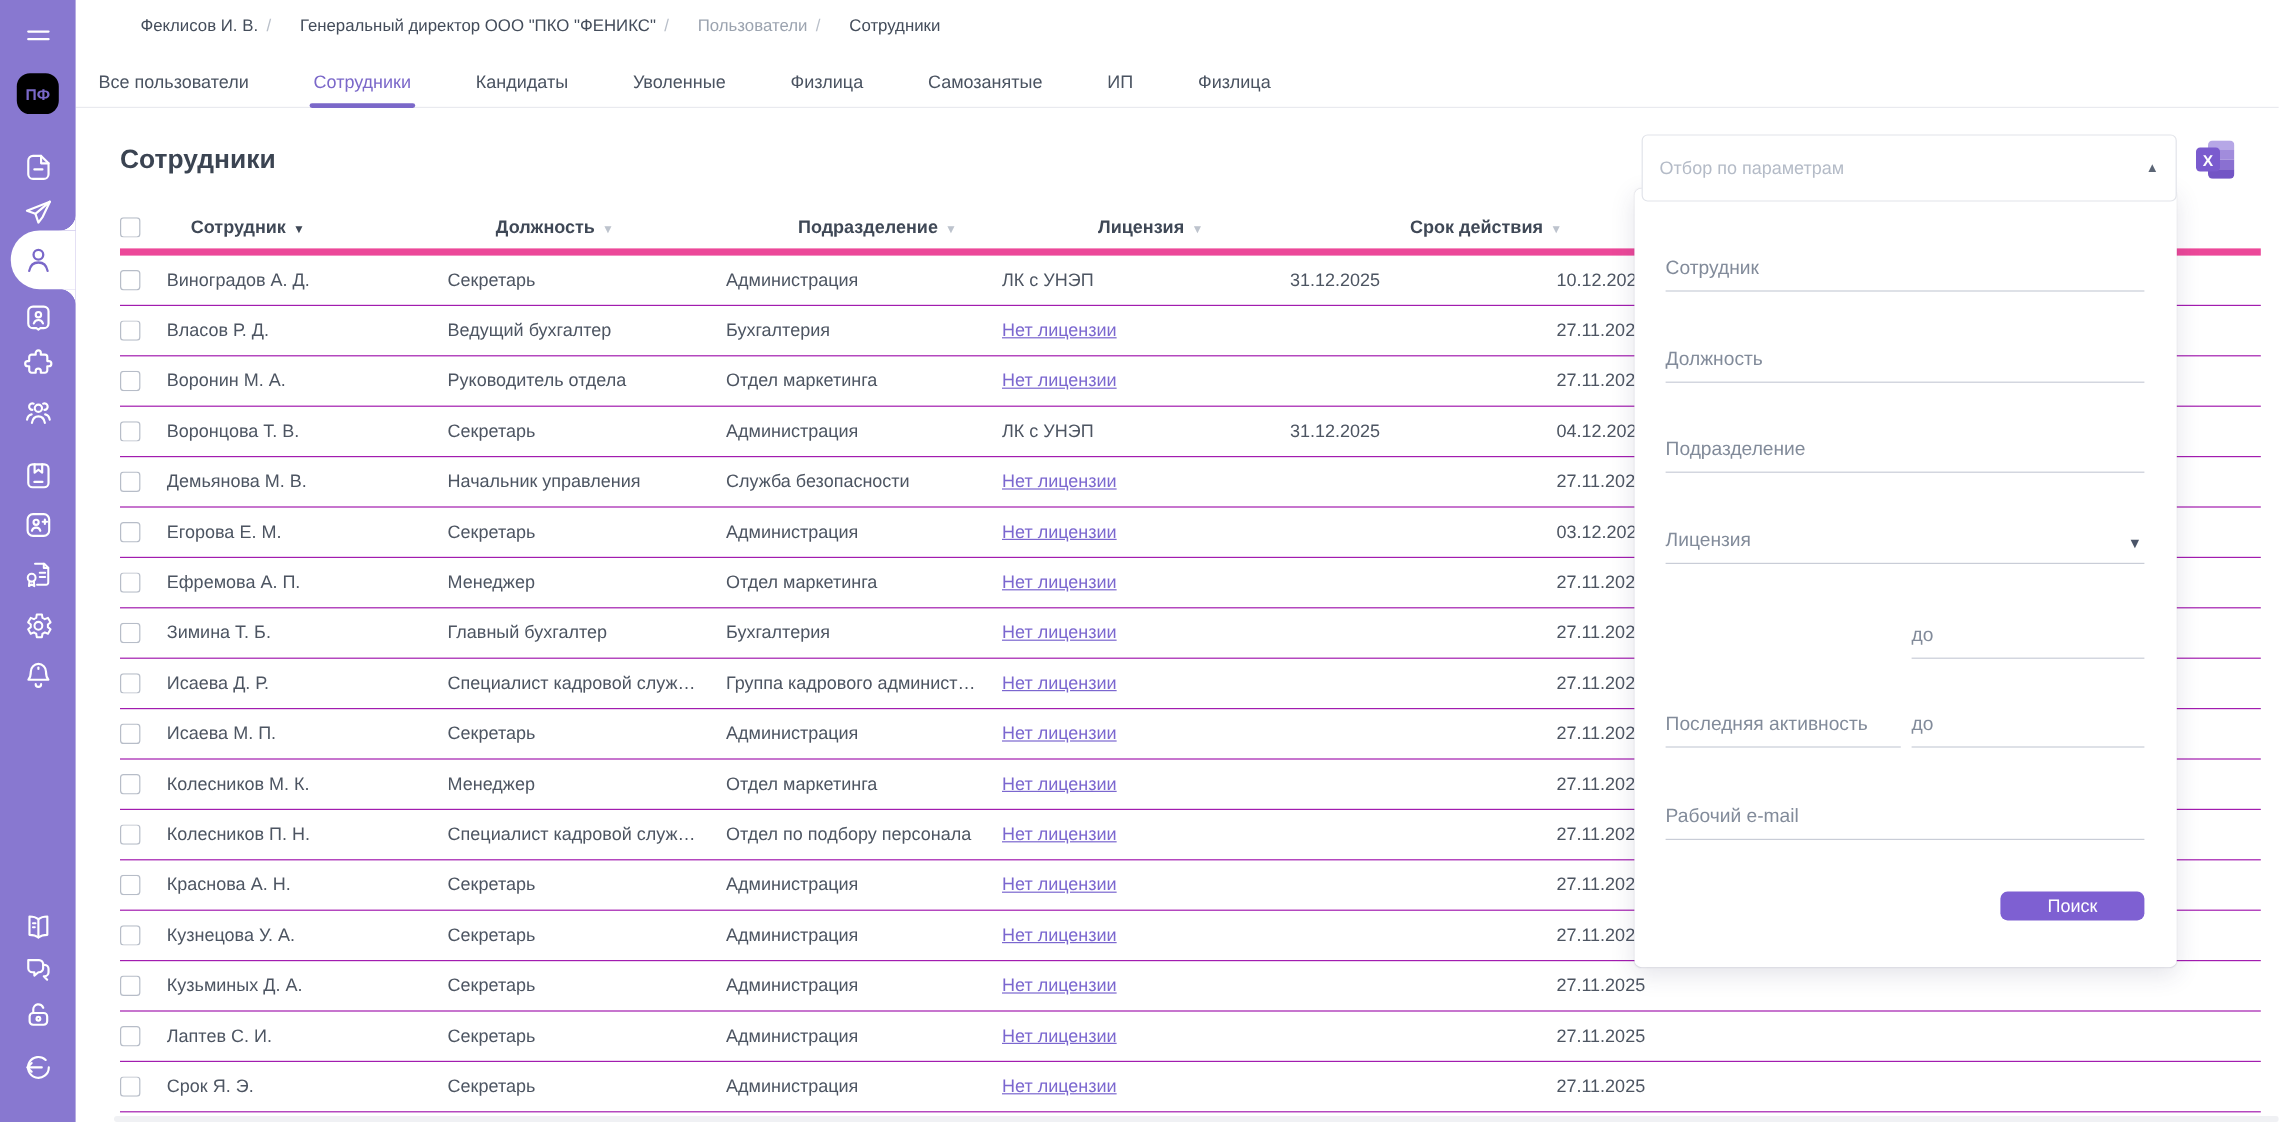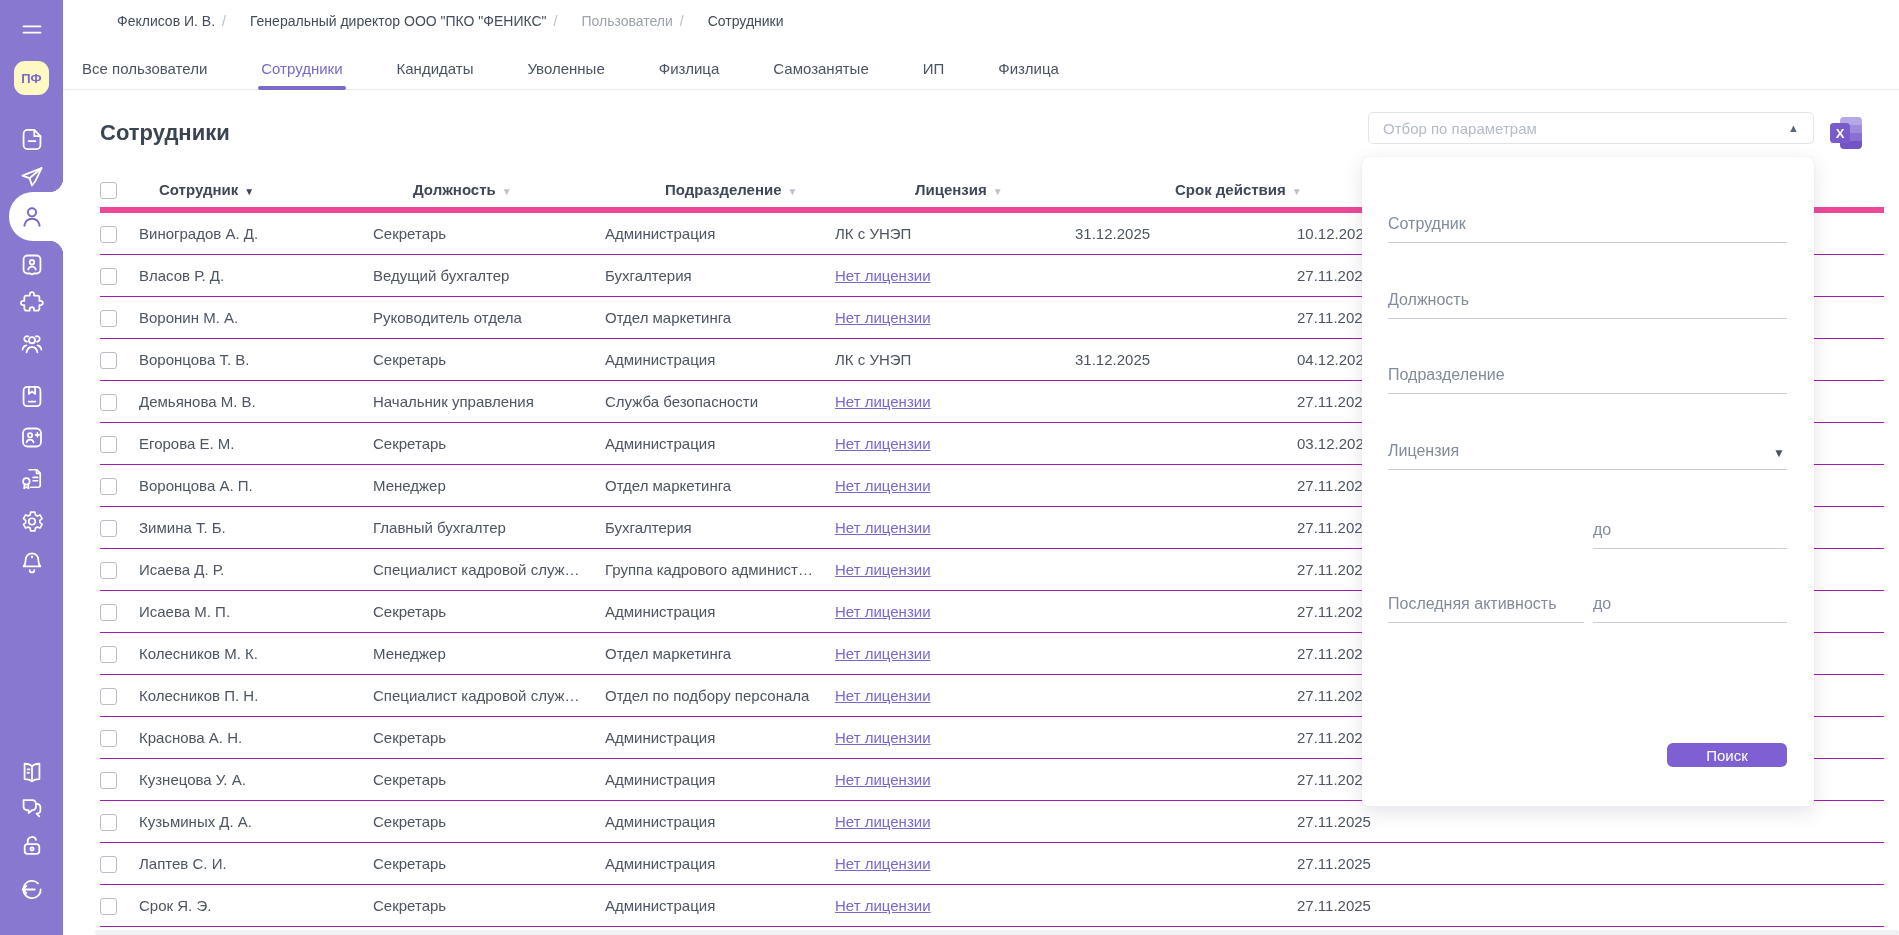--- a/index.html
+++ b/index.html
@@ -7,21 +7,21 @@
   body {
     position:relative; overflow:hidden; background:#fff;
     font-family:"Liberation Sans","DejaVu Sans",sans-serif;
     color:#4d5562;
   }
 
   
   .sidebar { position:absolute; left:0; top:0; width:63px; height:935px; background:#8878d0; z-index:10; }
   .s-item { position:absolute; left:50%; transform:translateX(-50%); width:27px; height:27px; display:flex; align-items:center; justify-content:center; }
   .s-item svg { width:27px; height:27px; }
-  .logo-badge { position:absolute; left:14px; top:61px; width:35px; height:34px; background:#fef9c3; border-radius:11px;
+  .logo-badge { position:absolute; left:14px; top:61px; width:35px; height:34px; background:#000000; border-radius:11px;
     display:flex; align-items:center; justify-content:center; font-size:13px; font-weight:bold; color:#7a68c9; }
   .notch { position:absolute; left:9px; top:192px; width:54px; height:49px; background:#fff; border-radius:24px 0 0 24px; }
   .notch::before { content:''; position:absolute; right:0; top:-14px; width:14px; height:14px;
     background:radial-gradient(circle at 0 0, rgba(255,255,255,0) 14px, #fff 14.5px); }
   .notch::after { content:''; position:absolute; right:0; bottom:-14px; width:14px; height:14px;
     background:radial-gradient(circle at 0 100%, rgba(255,255,255,0) 14px, #fff 14.5px); }
 
   
   .content { position:absolute; left:63px; top:0; width:1836px; height:935px; }
 
@@ -51,21 +51,21 @@
   .col-last { flex:1; }
   .cell { overflow:hidden; white-space:nowrap; padding-right:14px; }
   .cb { display:inline-block; width:17px; height:17px; border:1.5px solid #b7bdc8; border-radius:3px; background:#fff; vertical-align:middle; cursor:pointer; }
   .sort { font-size:10px; color:#bdc3cd; margin-left:6px; }
   .sort.sort-active { color:#3f4856; }
   .license.is-link { color:#7b67cf; text-decoration:underline; cursor:pointer; }
 
   .hscroll { position:absolute; left:32px; bottom:0; width:1804px; height:5px; background:#f0f1f4; border-radius:3px; }
 
   
-  .combobox { position:absolute; left:1305px; top:112px; width:446px; height:32px; background:#fff;
+  .combobox { position:absolute; left:1305px; top:112px; width:446px; height:56px; background:#fff;
     border:1px solid #e2e4ea; border-radius:5px; display:flex; align-items:center; padding:0 14px; z-index:6; cursor:pointer; }
   .combobox .ph { flex:1; font-size:15px; color:#b4bbc7; }
   .combobox .caret { font-size:11px; color:#5b6575; }
 
   .excel-btn { position:absolute; left:1764px; top:114px; width:38px; height:38px; z-index:6; cursor:pointer; }
 
   
   .panel { position:absolute; left:1299px; top:157px; width:452px; height:649px; background:#fff; border-radius:6px;
     box-shadow:0 6px 20px rgba(50,50,90,0.13), 0 0 1px rgba(50,50,90,0.15); z-index:5; }
   .fld { position:absolute; left:26px; width:399px; height:38px; border-bottom:1px solid #c9cdd7; }
@@ -314,21 +314,21 @@
         <div class="cell col-name">Егорова Е. М.</div>
         <div class="cell col-pos">Секретарь</div>
         <div class="cell col-dep">Администрация</div>
         <div class="cell col-lic"><span class="license is-link">Нет лицензии</span></div>
         <div class="cell col-val"></div>
         <div class="cell col-last">03.12.2025</div>
       </div>
 
       <div class="trow">
         <div class="cell col-check"><span class="cb"></span></div>
-        <div class="cell col-name">Воронцова А. П.</div>
+        <div class="cell col-name">Ефремова А. П.</div>
         <div class="cell col-pos">Менеджер</div>
         <div class="cell col-dep">Отдел маркетинга</div>
         <div class="cell col-lic"><span class="license is-link">Нет лицензии</span></div>
         <div class="cell col-val"></div>
         <div class="cell col-last">27.11.2025</div>
       </div>
 
       <div class="trow">
         <div class="cell col-check"><span class="cb"></span></div>
         <div class="cell col-name">Зимина Т. Б.</div>
@@ -472,16 +472,19 @@
     </div>
     <div class="fld half-b" style="top:354px">
       <span class="lbl">до</span>
     </div>
     <div class="fld half-a" style="top:428px">
       <span class="lbl">Последняя активность</span>
     </div>
     <div class="fld half-b" style="top:428px">
       <span class="lbl">до</span>
     </div>
+    <div class="fld" style="top:505px">
+      <span class="lbl">Рабочий e-mail</span>
+    </div>
     <button class="search-btn">Поиск</button>
   </div>
 
 </main>
 
 </body></html>

